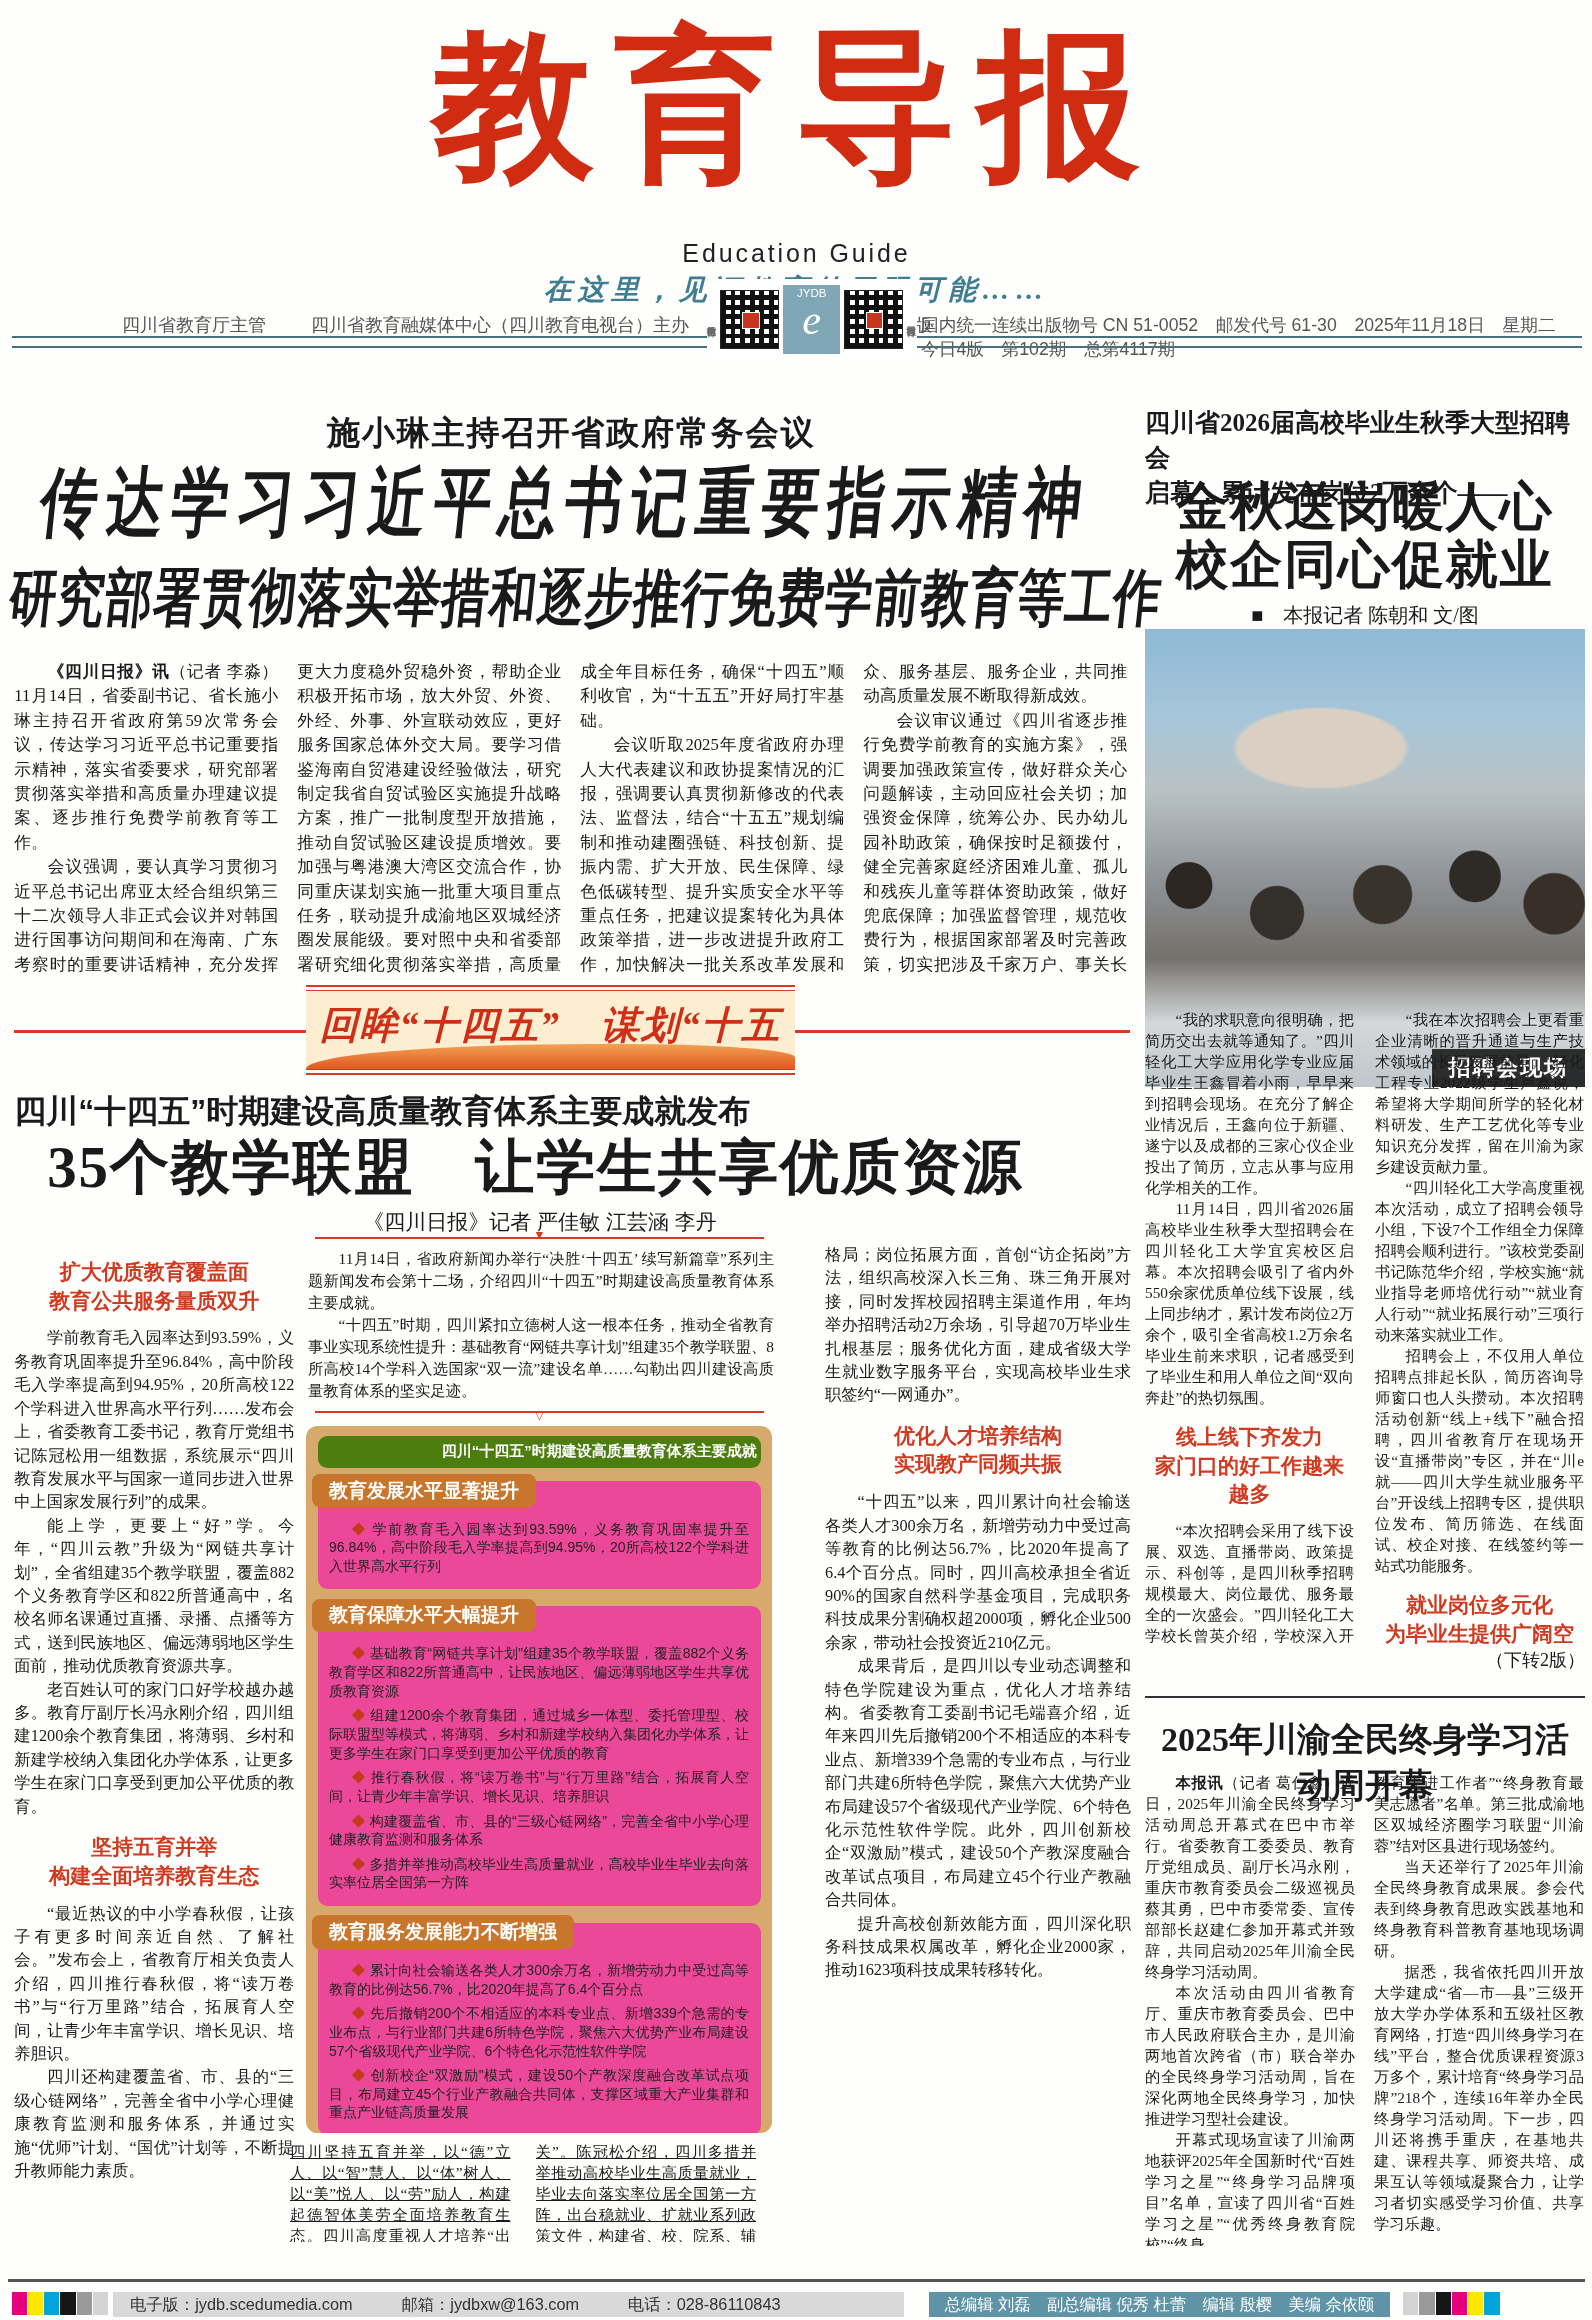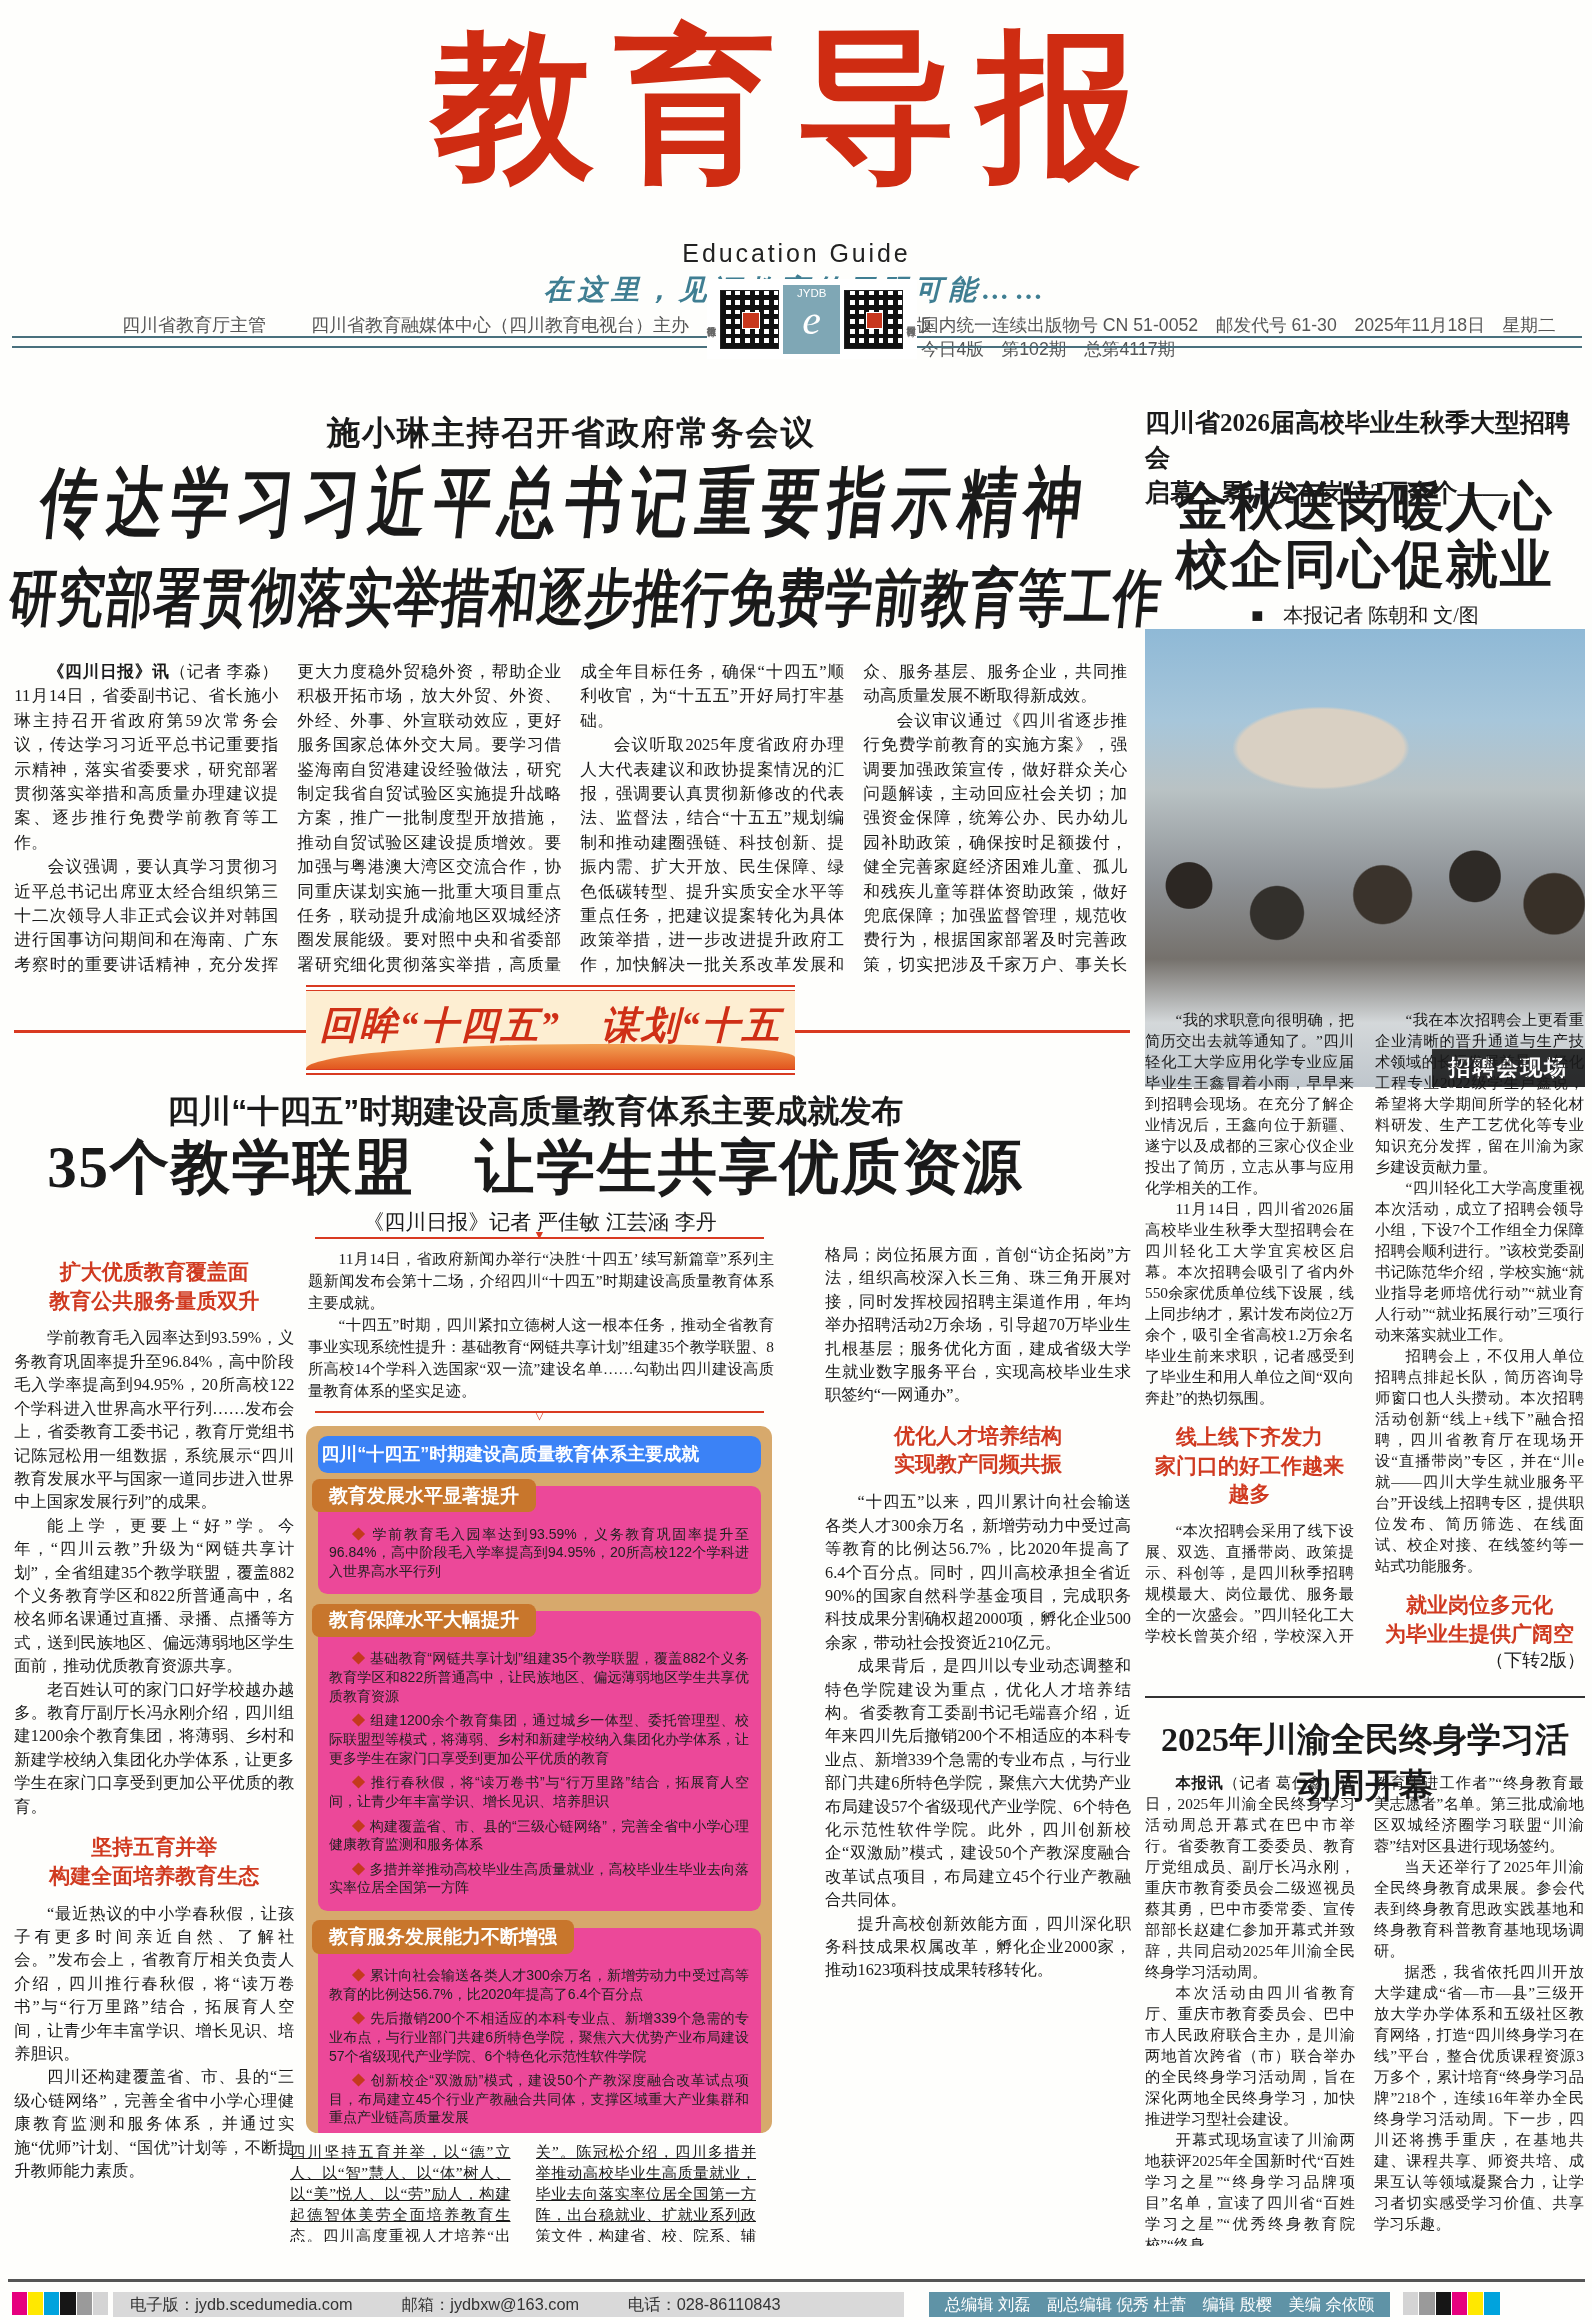--- a/index.html
+++ b/index.html
@@ -66,35 +66,35 @@
   
   .mid-redline{top:1030px;height:2.9px;background:#d93a21;}
   .banner{top:985px;left:306px;width:489px;height:90px;border-top:2.9px solid #d93a21;border-bottom:2.9px solid #d93a21;
       padding:2.9px 0;background:#fff;box-sizing:border-box;z-index:2;}
   .banner-in{position:relative;height:78px;border-top:1px solid #d93a21;border-bottom:1px solid #d93a21;
       background:#fdeed2;overflow:hidden;text-align:center;}
   .banner-text{position:relative;z-index:2;font-size:38px;font-weight:bold;font-style:italic;color:#cf2f16;
       letter-spacing:1.9px;line-height:69px;}
   .banner-wave{position:absolute;left:0;right:0;bottom:0;height:25px;
       background:linear-gradient(180deg,#f2a254,#e2571f);border-radius:100% 60% 0 0/170% 90% 0 0;}
-  .mid-kicker{top:1090px;left:14.3px;width:1042px;text-align:center;font-size:32px;font-weight:bold;
+  .mid-kicker{top:1090px;left:14.3px;width:1042px;text-align:left;font-size:32px;font-weight:bold;
       font-family:"Liberation Sans",sans-serif;}
   .mid-headline{top:1128px;left:14.3px;width:1042px;text-align:center;font-size:59px;font-weight:900;letter-spacing:1.9px;}
   .mid-byline{top:1208px;left:306px;width:468px;text-align:center;font-size:21px;font-family:"Liberation Sans",sans-serif;}
   .lede-div{left:315px;width:449px;height:1.9px;background:#d93a21;}
   .lede-div .tri{position:absolute;left:50%;transform:translateX(-50%);top:-8.6px;color:#d93a21;font-size:12.4px;}
   .lede-div .tri-below{top:-3.8px;}
   .lede{top:1248px;left:308px;width:466px;height:153px;overflow:hidden;font-size:15.3px;line-height:22px;
       text-align:justify;}
   .mid-col-left{top:1243px;left:14.3px;width:280px;height:1051px;overflow:hidden;font-size:16.3px;line-height:23.4px;text-align:justify;}
   .mid-col-right{top:1243px;left:825px;width:306px;height:994px;overflow:hidden;font-size:16.3px;line-height:23.4px;text-align:justify;}
 
   .infobox{top:1426px;left:306px;width:466px;height:707px;background:#d7a96c;border-radius:11.5px;
       padding:9.6px 11.5px;box-sizing:border-box;overflow:hidden;font-family:"Liberation Sans",sans-serif;}
-  .ib-title{background:#3b82f6;color:#fff;font-size:18px;font-weight:bold;text-align:left;border-radius:9.6px;
+  .ib-title{background:#4d7c0f;color:#fff;font-size:15px;font-weight:bold;text-align:right;border-radius:9.6px;
       padding:6.7px 3.8px;margin-bottom:13.4px;}
   .ib-sec{background:#ec4899;border-radius:9.6px;padding:11.5px 11.5px 7.6px;position:relative;margin:0 0 17px;}
   .ib-bar{display:inline-block;position:relative;top:-19px;left:-17px;background:#c8762c;color:#fff;
       font-size:19px;font-weight:bold;padding:3.8px 17px;border-radius:7.6px;margin-bottom:-11.5px;}
   .ib-bullet{margin:0 0 5.7px;font-size:14px;line-height:1.34;color:#222;text-align:justify;text-indent:1.6em;}
   .ib-bullet::before{content:"◆ ";color:#c43a1d;}
   .below-box{top:2141px;left:290px;width:466px;height:101px;display:flex;gap:25px;text-decoration:underline;}
   .bb-col{width:225px;height:101px;overflow:hidden;font-size:15.3px;line-height:21px;text-align:justify;}
 
   

